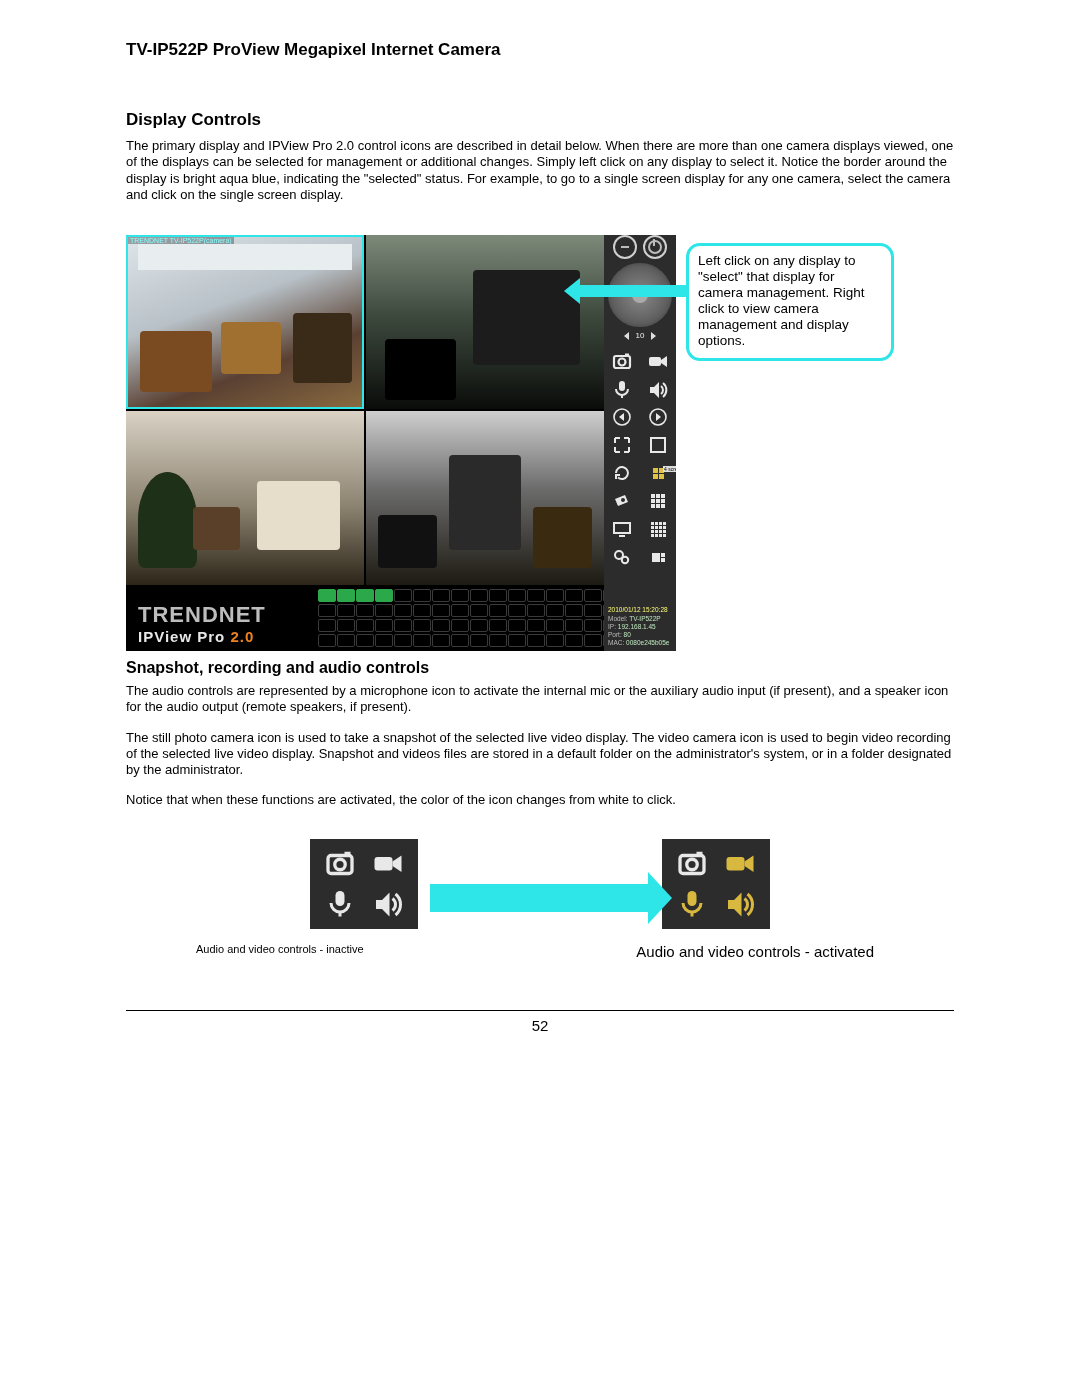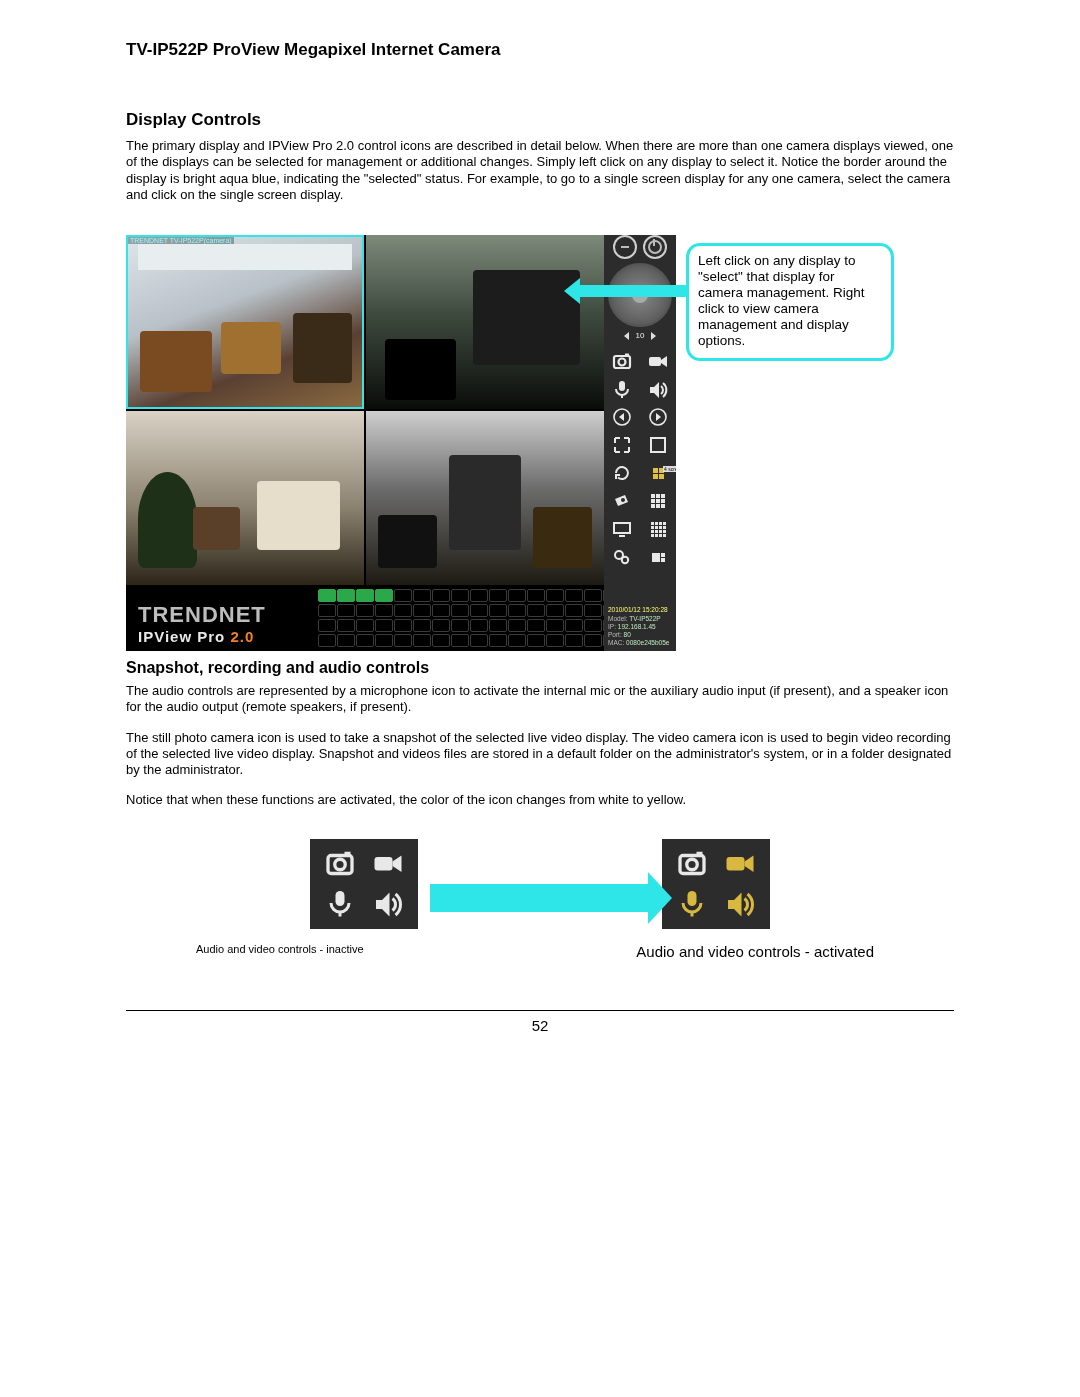--- a/index.html
+++ b/index.html
@@ -533,21 +533,21 @@
       </div>
     </div>
 
     <div class="arrow"></div>
     <div class="callout">Left click on any display to "select" that display for camera management. Right click to view camera management and display options.</div>
   </div>
 
   <div class="section-h2">Snapshot, recording and audio controls</div>
   <p class="body-p">The audio controls are represented by a microphone icon to activate the internal mic or the auxiliary audio input (if present), and a speaker icon for the audio output (remote speakers, if present).</p>
   <p class="body-p">The still photo camera icon is used to take a snapshot of the selected live video display. The video camera icon is used to begin video recording of the selected live video display. Snapshot and videos files are stored in a default folder on the administrator's system, or in a folder designated by the administrator.</p>
-  <p class="body-p">Notice that when these functions are activated, the color of the icon changes from white to yellow.</p>
+  <p class="body-p">Notice that when these functions are activated, the color of the icon changes from white to click.</p>
 
   <div class="ctrl-compare">
     <div class="ctrl-box">
       <div class="cell">
           <svg width="30" height="30" viewBox="0 0 20 20" style="color:#e8e8e8">
             <use href="#i-camera"></use>
           </svg>
         </div>
       <div class="cell">
           <svg width="30" height="30" viewBox="0 0 20 20" style="color:#e8e8e8">

